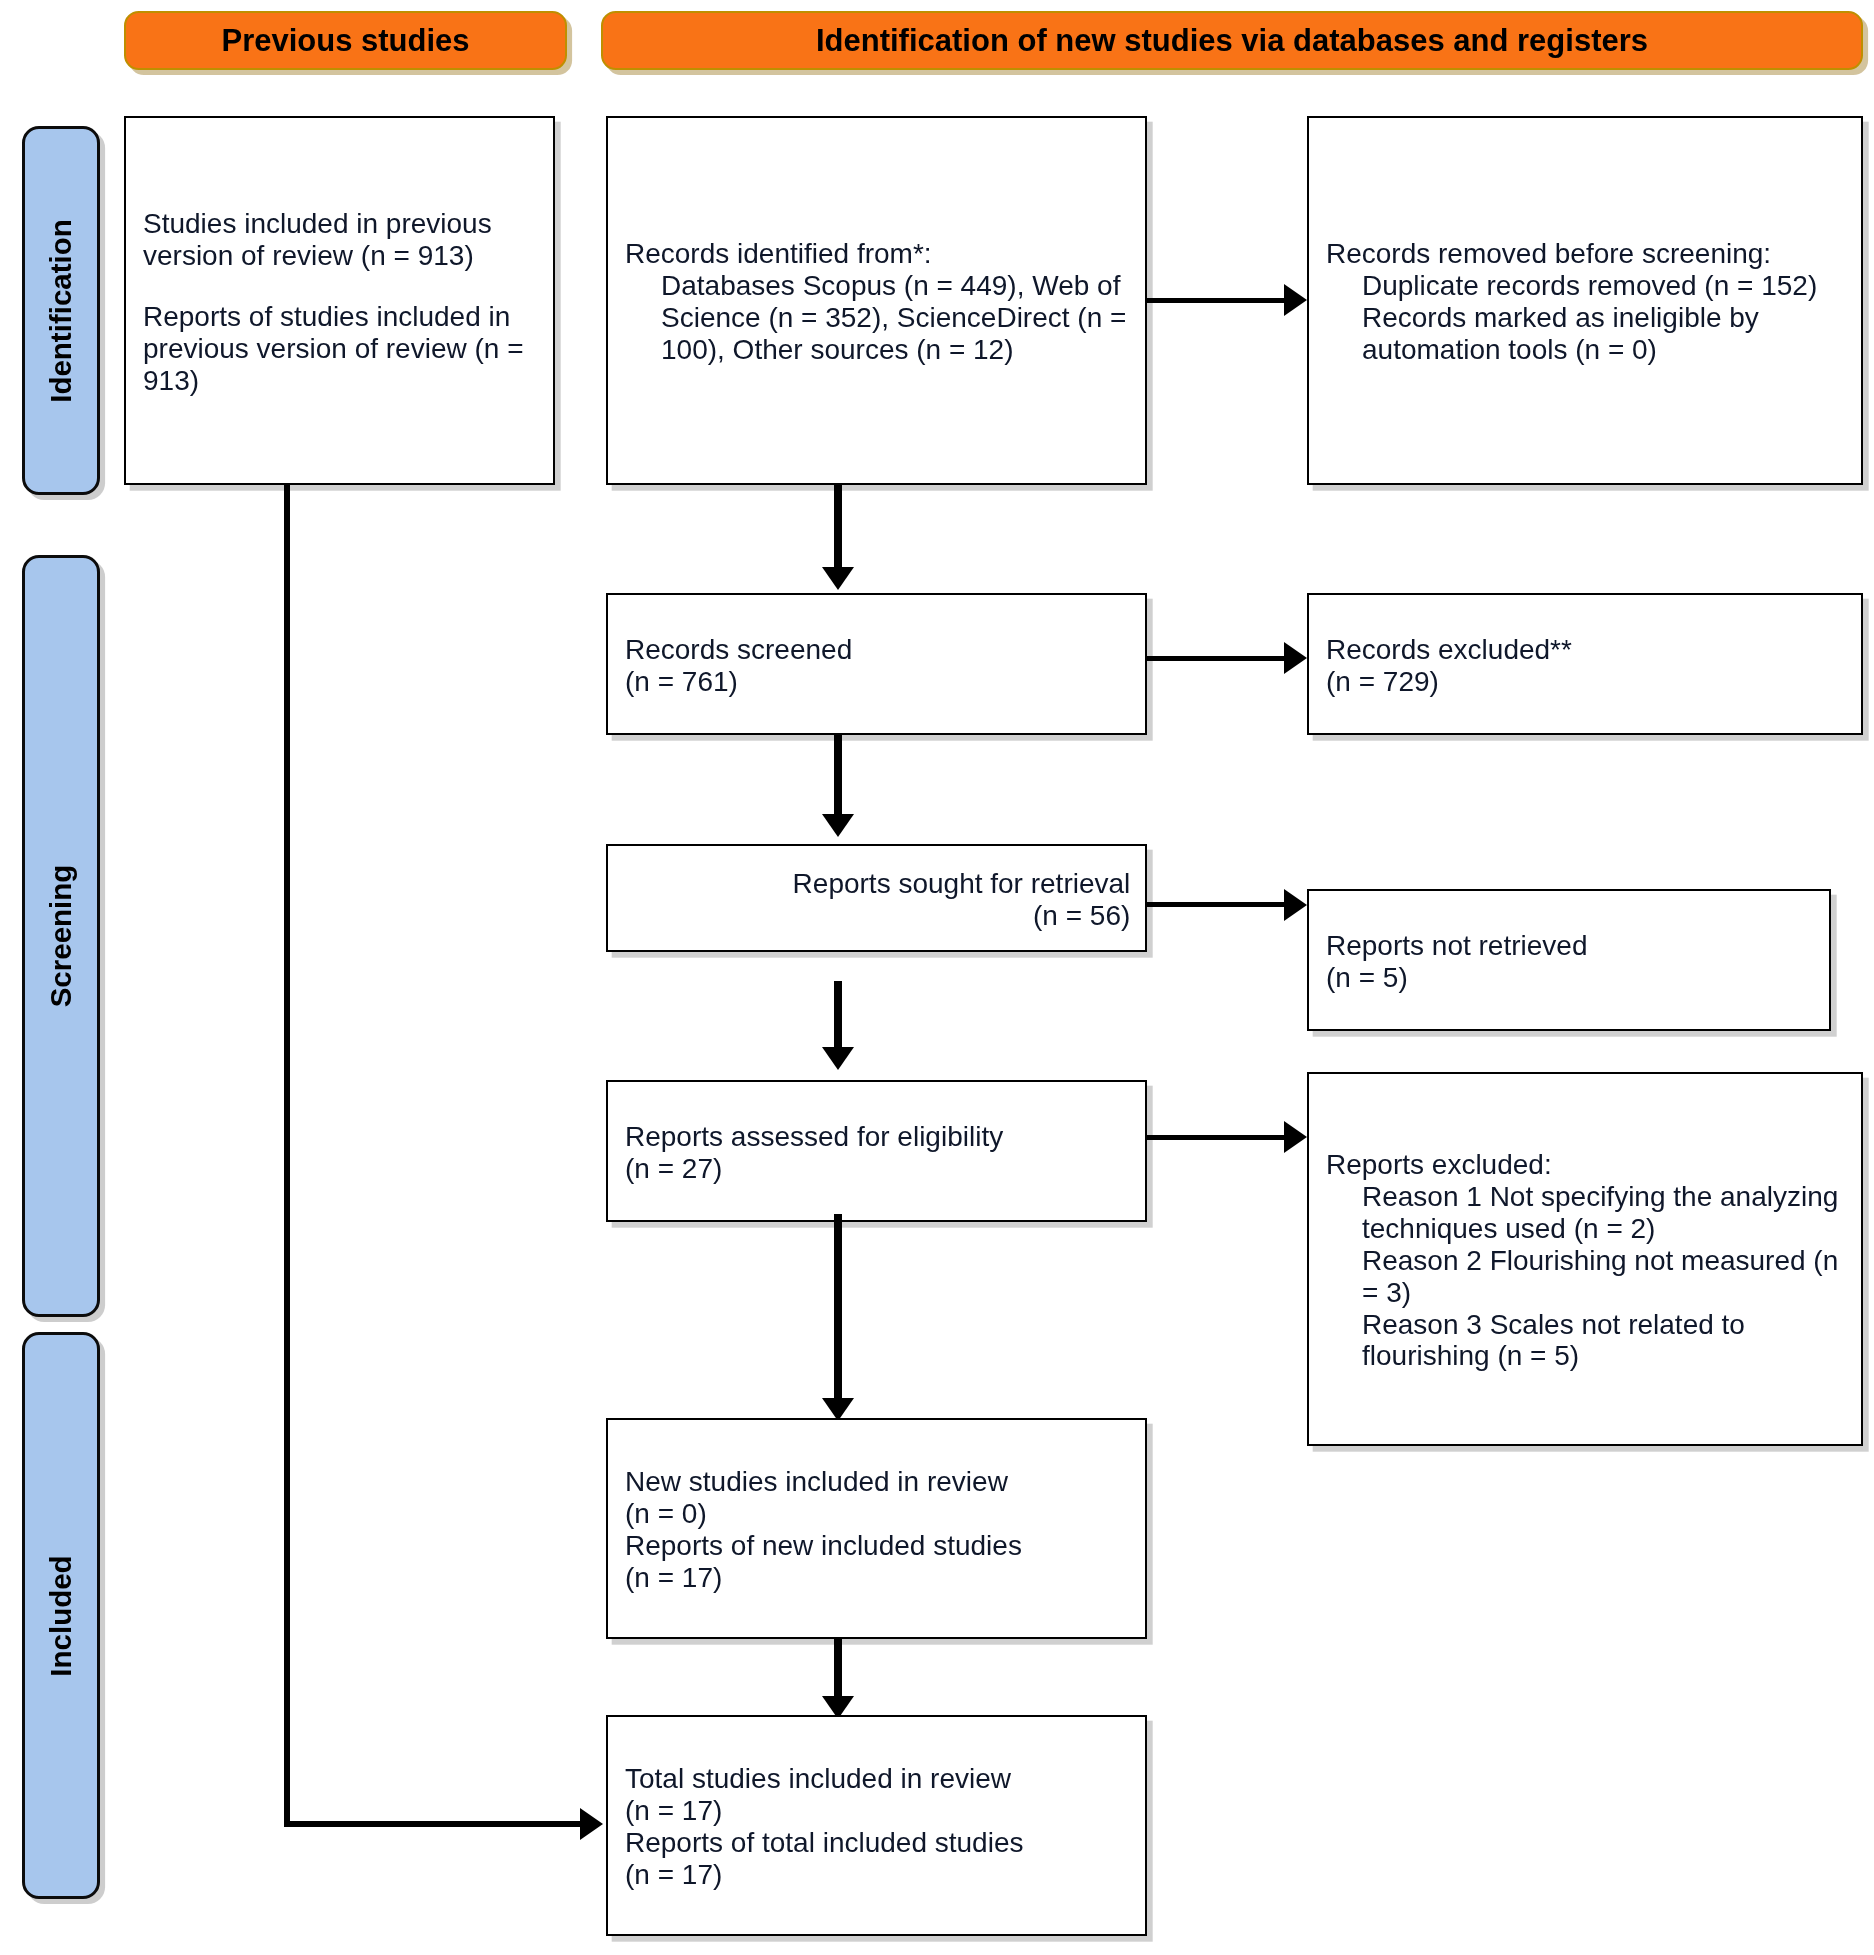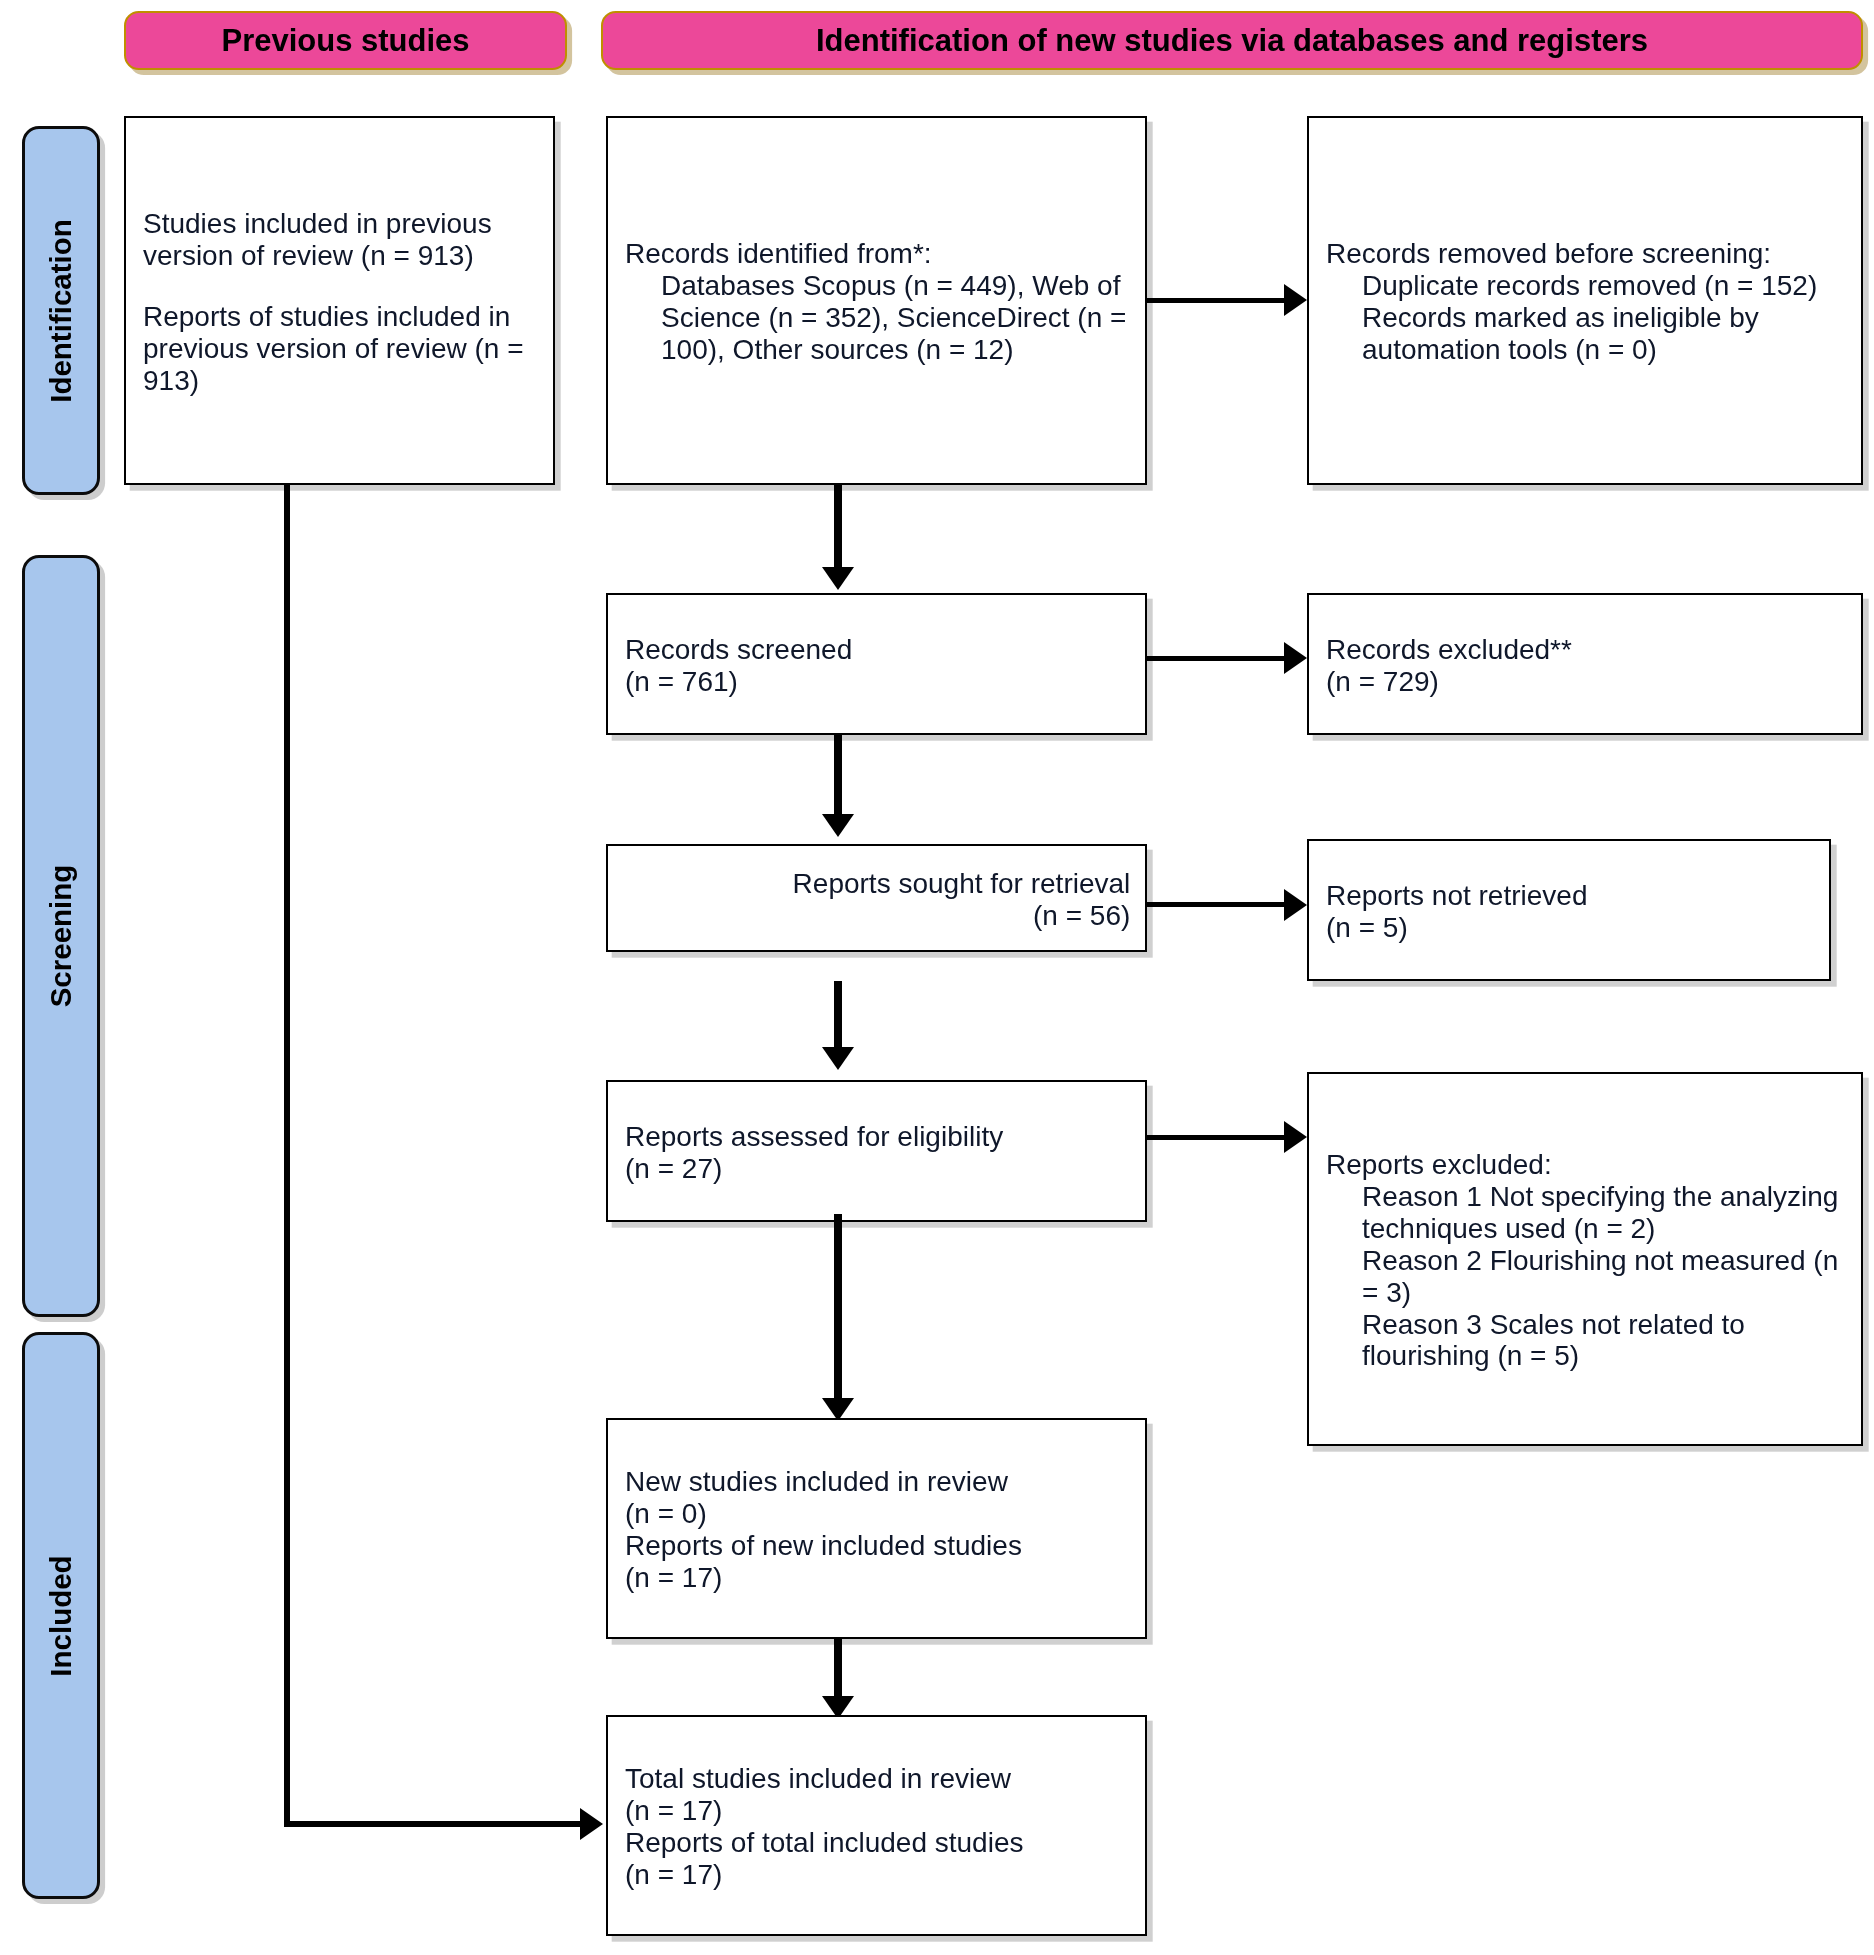--- a/index.html
+++ b/index.html
@@ -8,21 +8,21 @@
     width:1875px; height:1955px;
     position:relative;
     font-family:"Liberation Sans", sans-serif;
     -webkit-font-smoothing:none;
   }
   #stage { position:absolute; left:0; top:0; width:1875px; height:1955px; }
 
   
   .hdr {
     position:absolute;
-    background:#ec4899;
+    background:#f97316;
     border:2.3px solid #BF8F00;
     border-radius:14.7px;
     box-shadow:5.1px 5.1px 0 rgba(140,100,0,.38);
     display:flex; align-items:center; justify-content:center;
     color:#000;
     font-weight:bold;
     font-size:31px;
     letter-spacing:0px;
     text-align:center;
   }
@@ -144,21 +144,21 @@
   <div class="arr-r" style="left:1284px; top:642px;"></div>
 
   <div class="vline" style="left:834px; top:734px; width:8px; height:85px;"></div>
   <div class="arr-d" style="left:822px; top:814px;"></div>
 
   <div class="box vcent" style="left:606px; top:844px; width:541px; height:108px;align-items:flex-end;">
     <p>Reports sought for retrieval</p>
     <p>(n = 56)</p>
   </div>
 
-  <div class="box vcent" style="left:1307px; top:839px; width:524px; height:142px;">
+  <div class="box vcent" style="left:1307px; top:889px; width:524px; height:142px;">
     <p>Reports not retrieved</p>
     <p>(n = 5)</p>
   </div>
 
   <div class="hline" style="left:1147px; top:902px; width:139px;"></div>
   <div class="arr-r" style="left:1284px; top:889px;"></div>
 
   <div class="vline" style="left:834px; top:981px; width:8px; height:71px;"></div>
   <div class="arr-d" style="left:822px; top:1047px;"></div>
 

